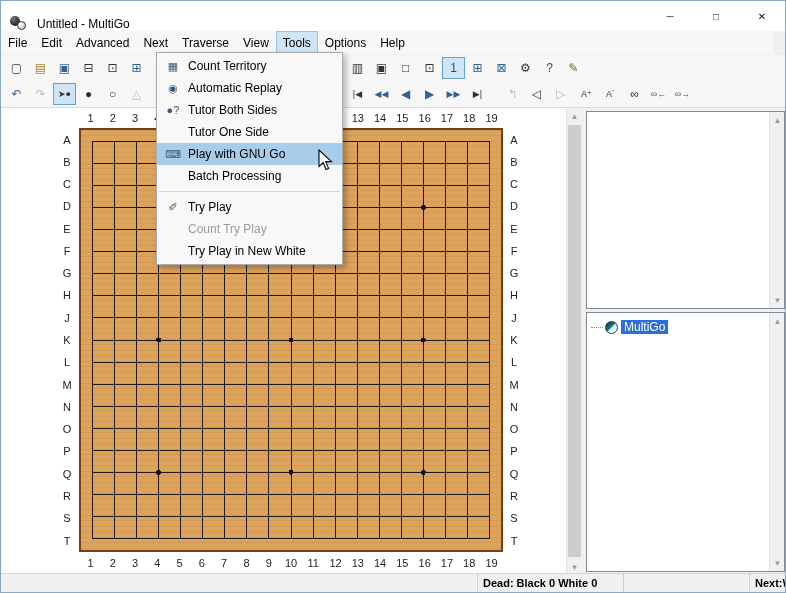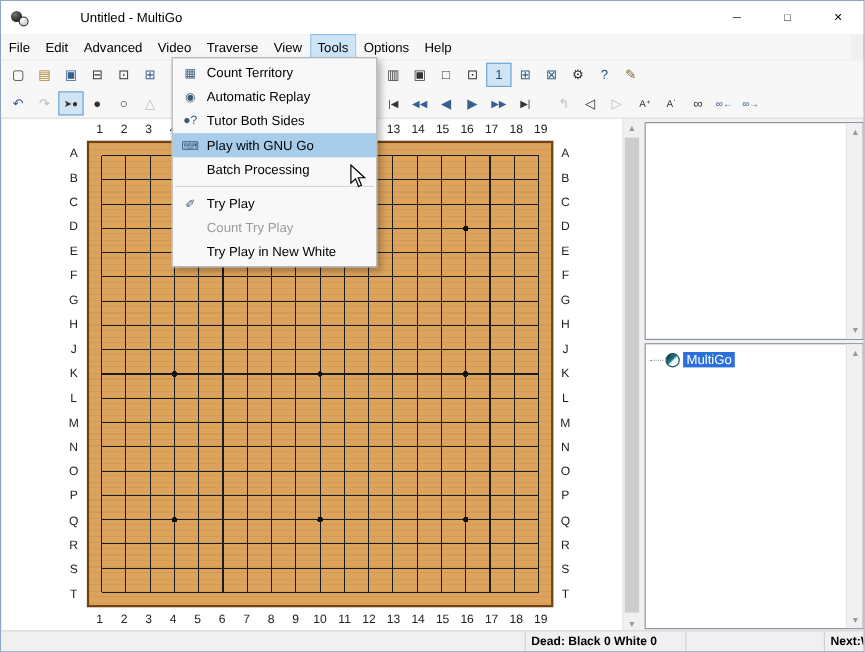--- a/index.html
+++ b/index.html
@@ -1,21 +1,21 @@
 <!DOCTYPE html>
 <html style="--wood: #dda35c; --wood-border: #6e4318; --grid: #1b1b1b; --menu-hl: #a8cdea; --menu-open: #cde5f7; --sel: #2a6fdb;"><head>
 <meta charset="utf-8">
 <style>
   * { margin:0; padding:0; box-sizing:border-box; }
   html,body { width:786px; height:593px; }
   body { font-family:"Liberation Sans","DejaVu Sans",sans-serif; font-size:12px; color:#000; overflow:hidden; }
   .window { position:absolute; inset:0; width:786px; height:593px; border:1px solid #8aa8c6; background:#f0f0f0; overflow:hidden; }
 
   
-  .titlebar { position:absolute; left:0; top:0; right:0; height:30px; background:#fff; display:flex; align-items:center;gap:36px; }
+  .titlebar { position:absolute; left:0; top:0; right:0; height:30px; background:#fff; display:flex; align-items:flex-end; }
   .app-icon { width:17px; height:17px; margin-left:9px; position:relative; display:inline-block; }
   .app-icon .s1 { position:absolute; left:0; top:2px; width:10px; height:10px; border-radius:50%; background:radial-gradient(circle at 35% 30%, #777, #000); }
   .app-icon .s2 { position:absolute; left:7px; top:7px; width:9px; height:9px; border-radius:50%; background:radial-gradient(circle at 35% 30%, #fff, #b9b9b9); border:1px solid #333; }
   .title { margin-left:10px; font-size:12px; }
   .win-controls { margin-left:auto; display:flex; height:100%; }
   .win-btn { width:46px; height:30px; border:none; background:transparent; font-size:10px; font-family:inherit; color:#111; }
 
   
   .menubar { position:absolute; top:30px; left:0; right:12px; height:23px; background:#f7f7f7; display:flex; align-items:stretch; }
   .menu-item { padding:0 7px; display:flex; align-items:center; font-size:12px; }
@@ -89,21 +89,21 @@
         <button class="win-btn">─</button>
         <button class="win-btn">□</button>
         <button class="win-btn">✕</button>
       </div>
   </div>
 
   <div class="menubar" id="menubar">
       <span class="menu-item">File</span>
       <span class="menu-item">Edit</span>
       <span class="menu-item">Advanced</span>
-      <span class="menu-item">Video</span>
+      <span class="menu-item">Next</span>
       <span class="menu-item">Traverse</span>
       <span class="menu-item">View</span>
       <span class="menu-item open">Tools</span>
       <span class="menu-item">Options</span>
       <span class="menu-item">Help</span>
     </div>
 
   <div class="toolbar tb1" id="toolbar1">
       <div class="tbgroup" style="left: 4px;">
         <button class="tbbtn">▢</button>
@@ -318,20 +318,24 @@
         <span class="mi-label">Count Territory</span>
       </div>
       <div class="menu-row">
         <span class="mi-icon">◉</span>
         <span class="mi-label">Automatic Replay</span>
       </div>
       <div class="menu-row">
         <span class="mi-icon">●?</span>
         <span class="mi-label">Tutor Both Sides</span>
       </div>
+      <div class="menu-row">
+        <span class="mi-icon"></span>
+        <span class="mi-label">Tutor One Side</span>
+      </div>
       <div class="menu-row hl">
         <span class="mi-icon">⌨</span>
         <span class="mi-label">Play with GNU Go</span>
       </div>
       <div class="menu-row">
         <span class="mi-icon"></span>
         <span class="mi-label">Batch Processing</span>
       </div>
       <div class="menu-sep"></div>
       <div class="menu-row">

